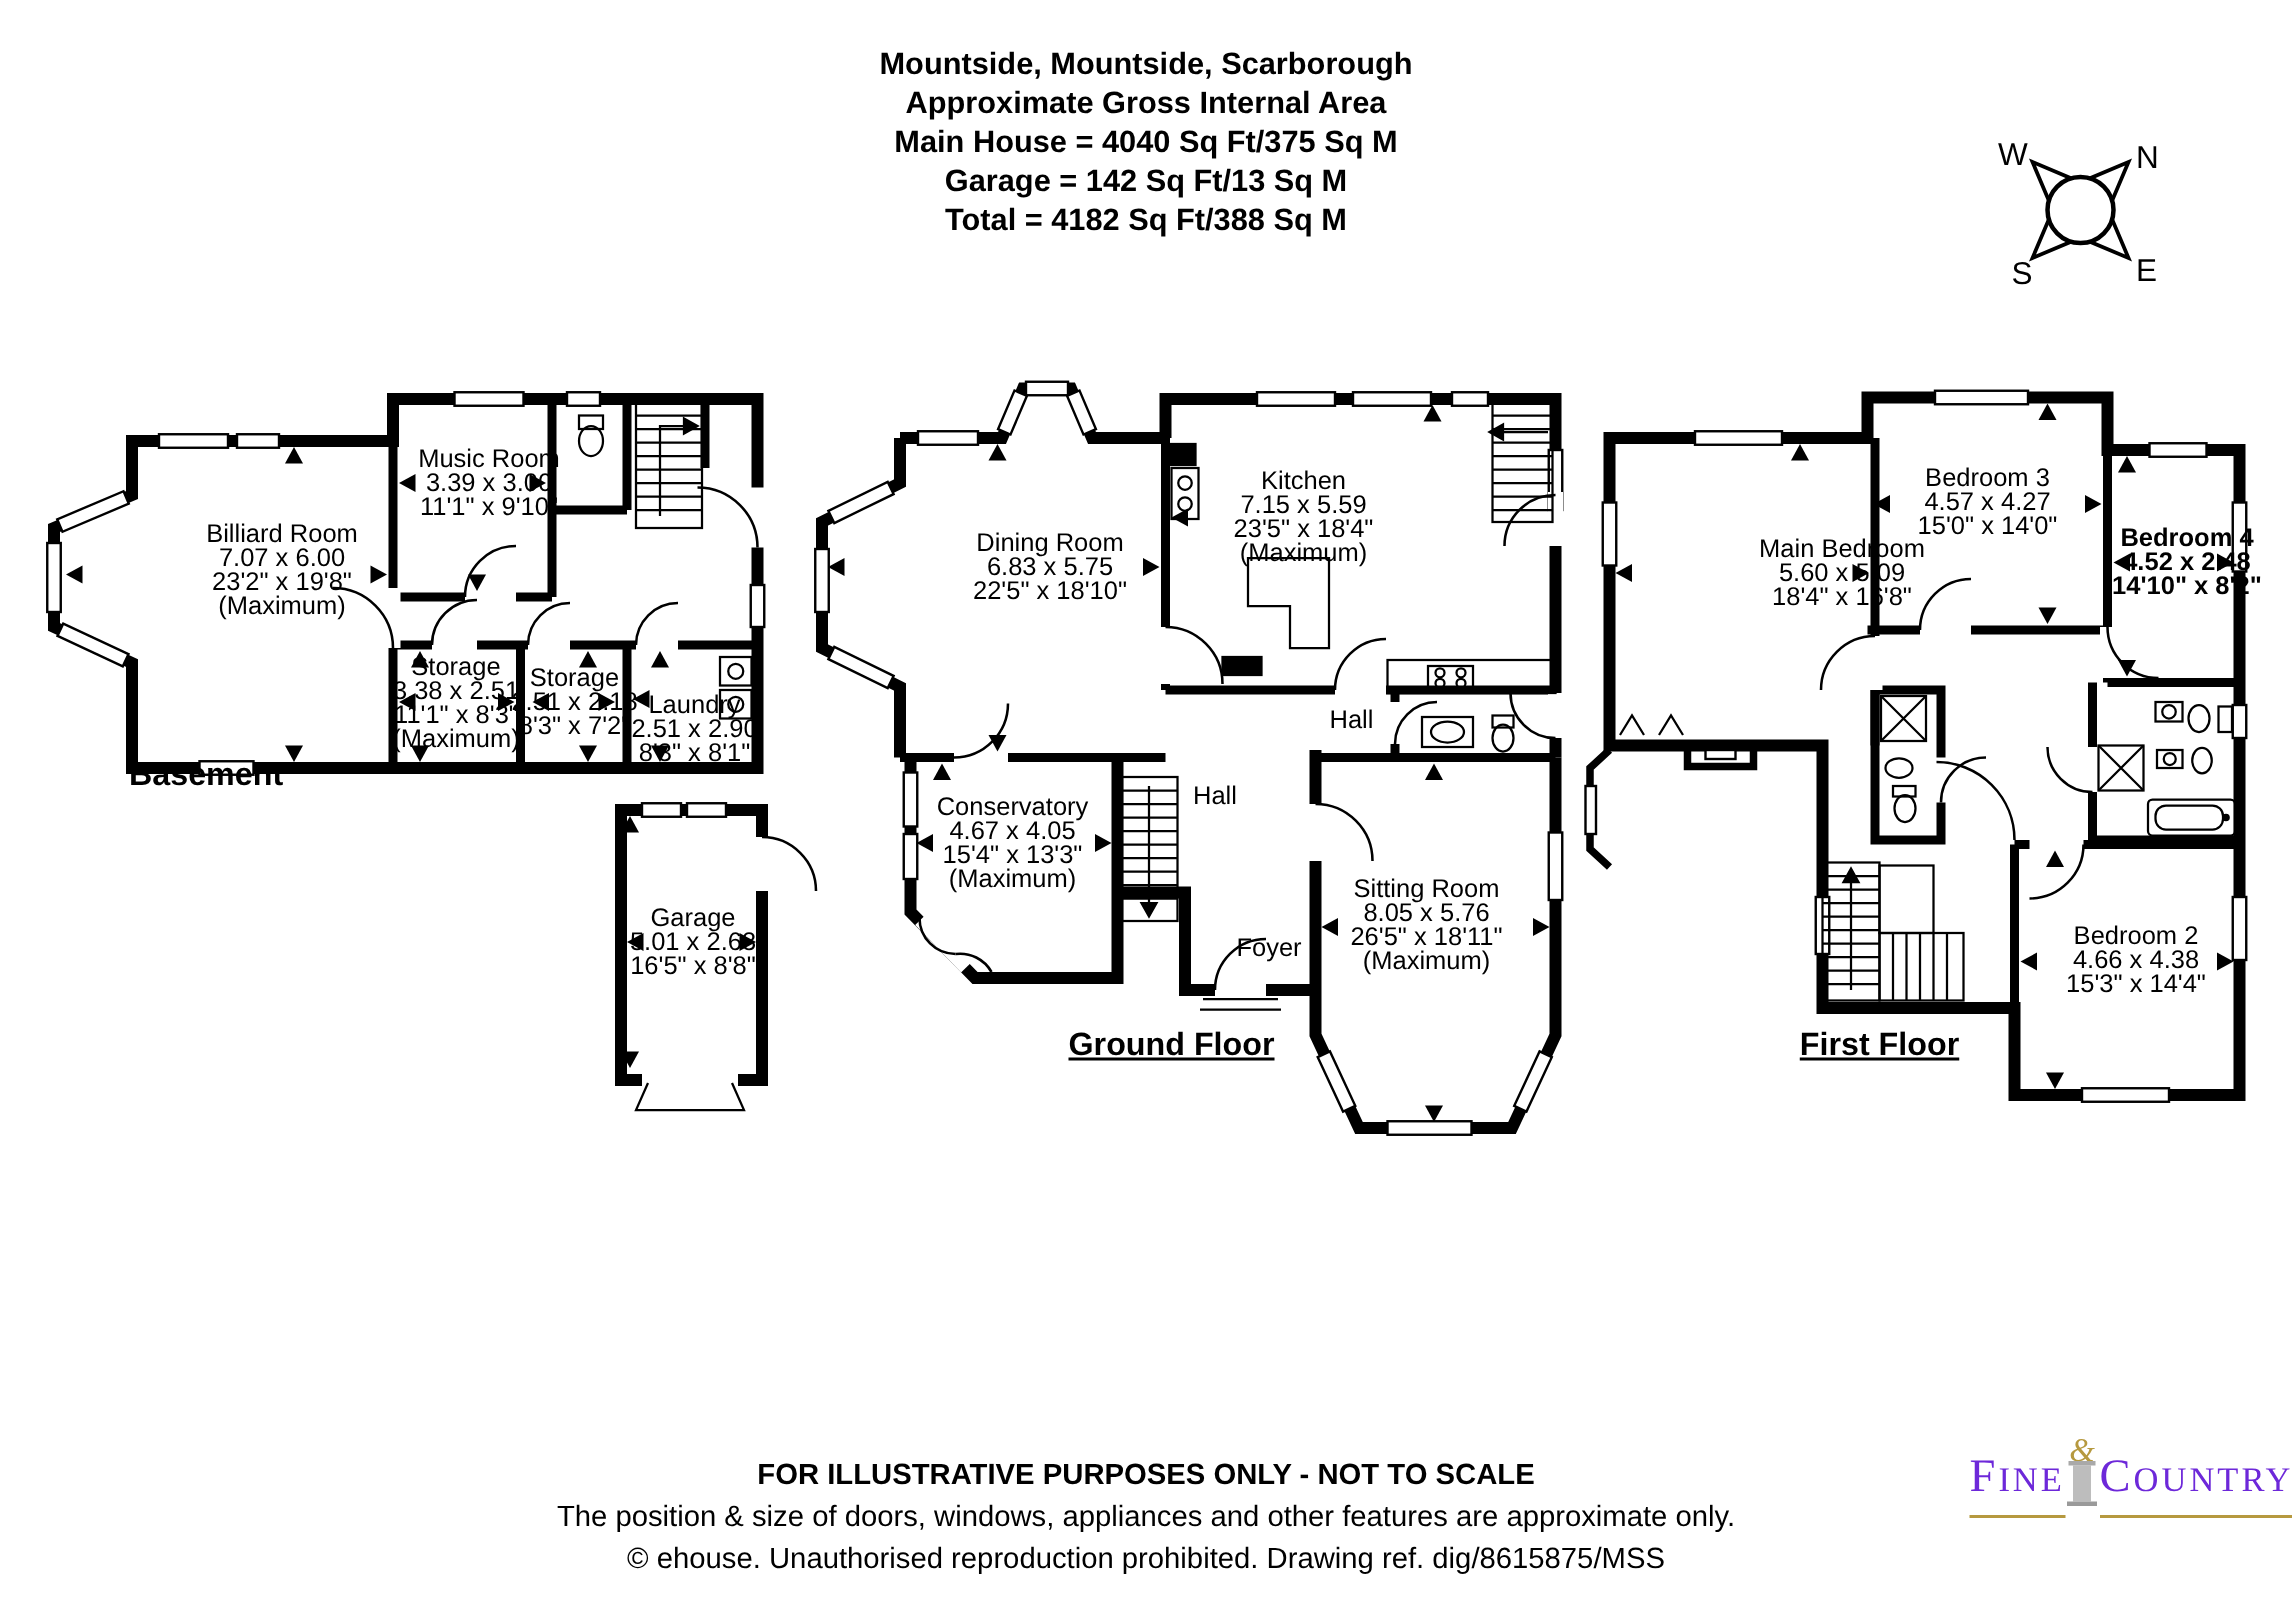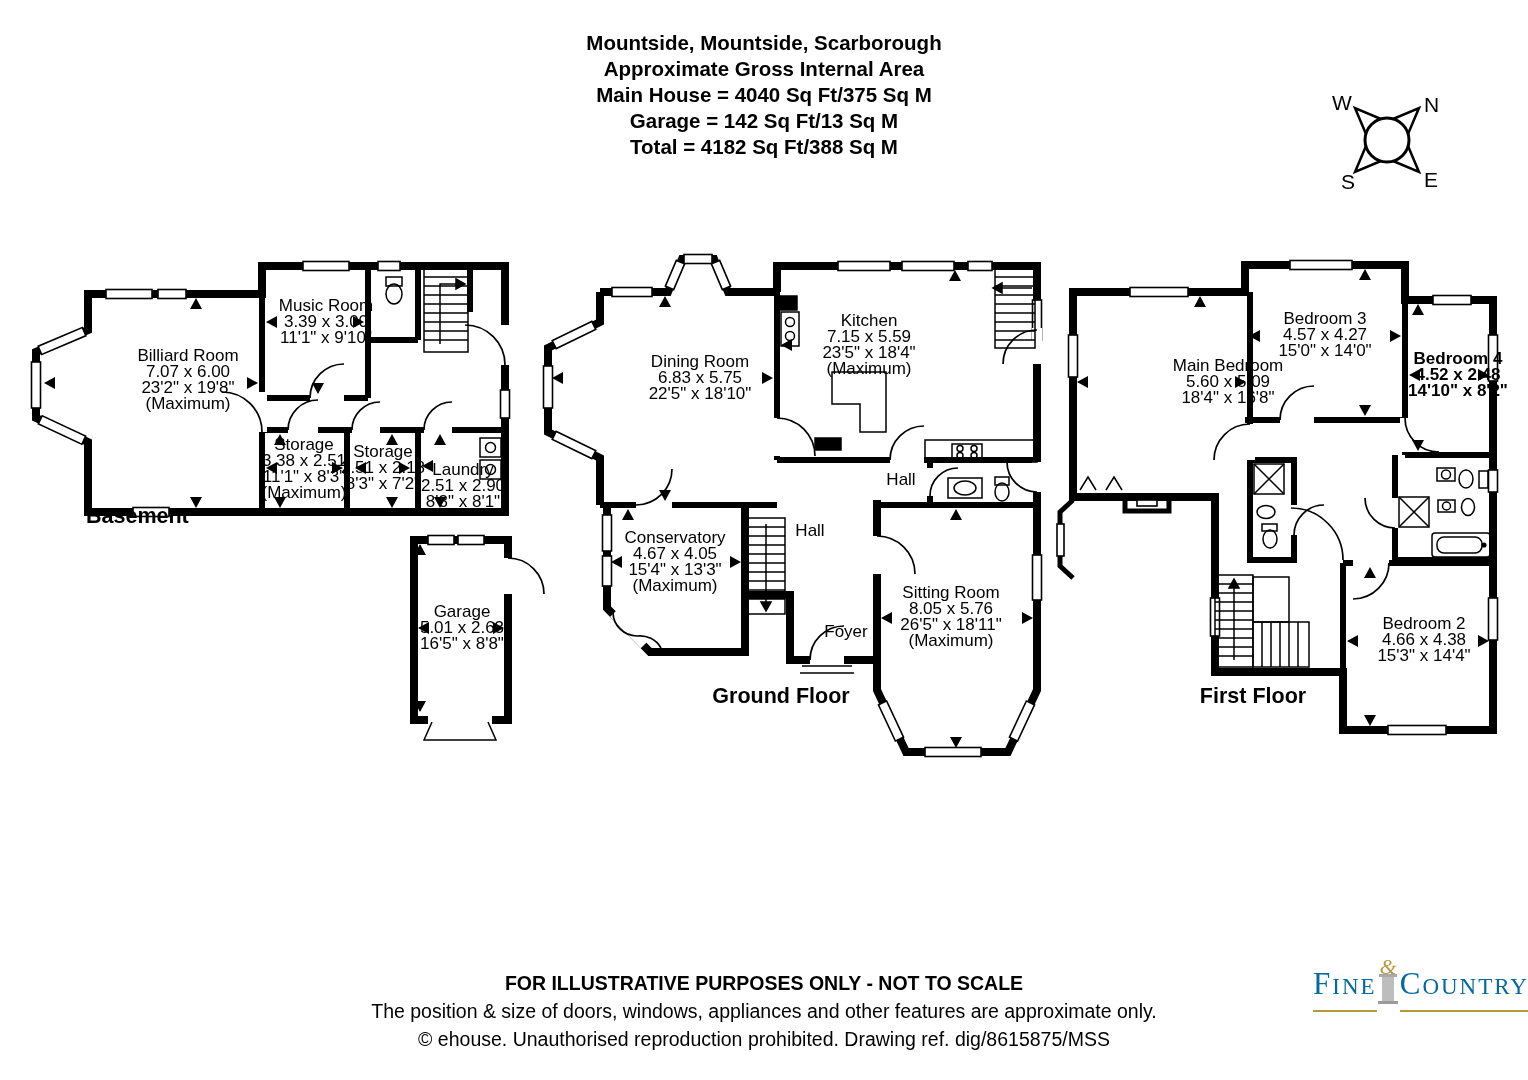--- a/index.html
+++ b/index.html
@@ -4,26 +4,26 @@
 <style>
   html,body{margin:0;padding:0;background:#fff;}
   .canvas{position:relative;width:1528px;height:1080px;background:#fff;overflow:hidden;
           font-family:"Liberation Sans",sans-serif;color:#000;}
   .hdr{position:absolute;top:30px;left:0;width:100%;text-align:center;
        font-weight:bold;font-size:20.5px;line-height:26px;}
   .plan-svg{position:absolute;left:0;top:0;}
   .room-label{position:absolute;transform:translate(-50%,-50%);text-align:center;
               font-size:17px;line-height:16px;white-space:nowrap;}
   .floor-label{position:absolute;font-weight:bold;font-size:21.5px;}
-  .floor-label.centered{transform:translateX(-50%);}
+  .floor-label.centered{transform:translateX(-50%);text-decoration:underline;}
   .ftr{position:absolute;left:0;width:100%;text-align:center;font-size:19.5px;line-height:22px;}
   .ftr.b{font-weight:bold;}
   .logo{position:absolute;left:1313px;top:966px;display:flex;align-items:flex-start;}
   .logo-word{display:inline-block;font-family:"Liberation Serif",serif;font-size:23px;
-             letter-spacing:2px;color:#0369a1;border-bottom:2px solid #b6993f;padding-bottom:8px;}
+             letter-spacing:2px;color:#6d28d9;border-bottom:2px solid #b6993f;padding-bottom:8px;}
   .logo-word::first-letter{font-size:31px;}
   .logo-mid{display:inline-flex;flex-direction:column;align-items:center;margin:0 3px;position:relative;top:-8px;}
   .amp{font-family:"Liberation Serif",serif;font-style:italic;color:#b6993f;font-size:22px;line-height:18px;}
   .column{width:12px;height:24px;background:#bdbdbd;position:relative;margin-top:1px;}
   .column::before{content:'';position:absolute;top:-3px;left:-3px;right:-3px;height:3px;background:#a9a9a9;}
   .column::after{content:'';position:absolute;bottom:-3px;left:-4px;right:-4px;height:3px;background:#9a9a9a;}
 </style>
 </head>
 <body>
 

